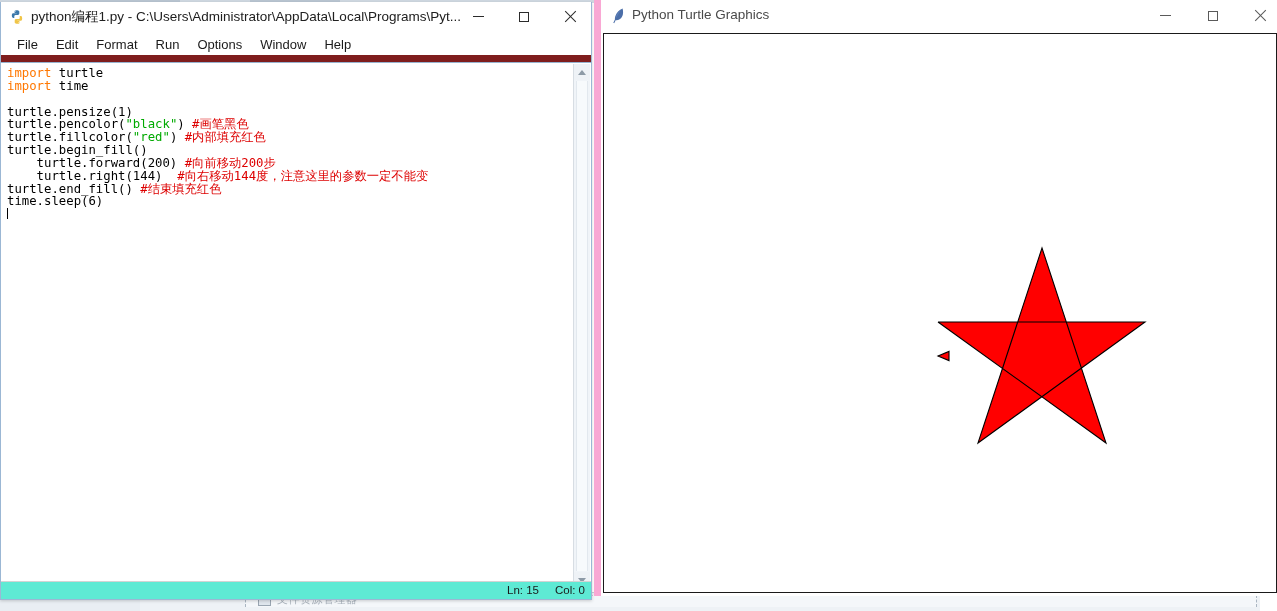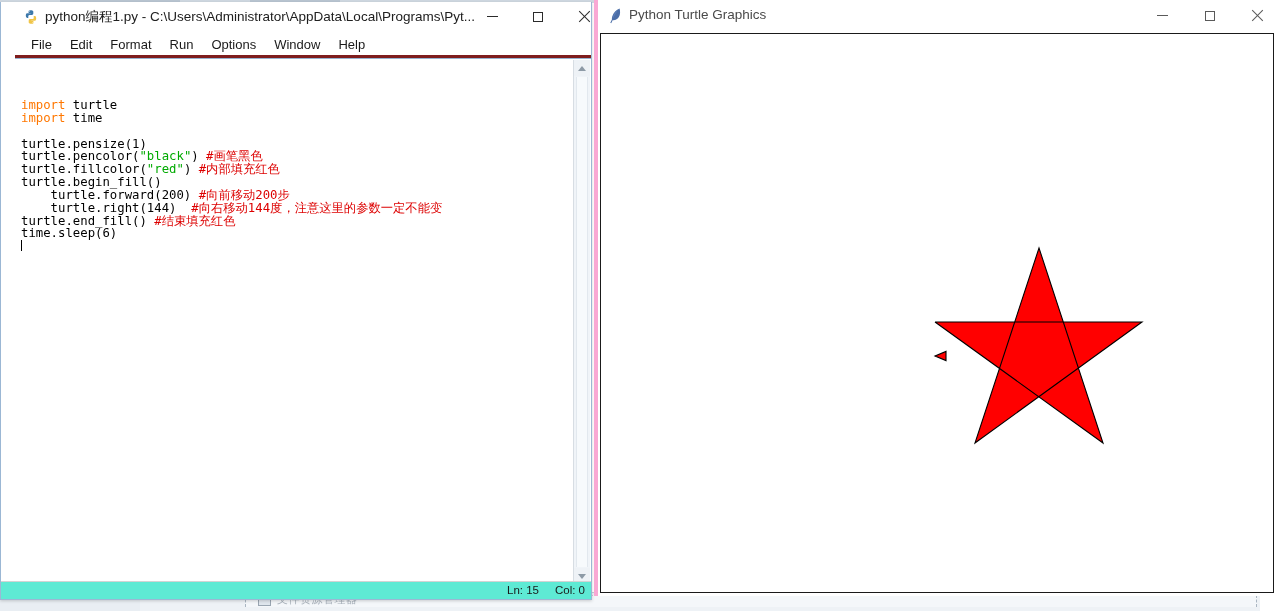--- a/index.html
+++ b/index.html
@@ -100,21 +100,20 @@
   .idle-window {
     position: absolute;
     left: 0; top: 2px;
     width: 592px;
     height: 598px;
     background: #ffffff;
     border: 1px solid #9bb7d4;
     border-top: none;
     box-sizing: border-box;
     box-shadow: 0 1px 3px rgba(0,0,0,0.18);
-    padding-left: 14px;
   }
   .idle-titlebar {
     position: relative;
     height: 30px;
     background: #ffffff;
     border-bottom: 1px solid #ffffff;
     display: flex;
     align-items: center;
   }
   .idle-title-icon {
@@ -159,21 +158,21 @@
   .glyph-close::before { transform: rotate(45deg); }
   .glyph-close::after { transform: rotate(-45deg); }
 
   .idle-menubar {
     position: relative;
     height: 22px;
     background: #ffffff;
     display: flex;
     align-items: center;
     padding-left: 7px;
-    border-bottom: 3px solid #7f1d1d;
+    border-bottom: 7px solid #7f1d1d;
   }
   .menu-item {
     font-size: 13px;
     color: #1a1a1a;
     padding: 2px 9px;
     cursor: default;
     white-space: nowrap;
   }
 
   .idle-body {
@@ -184,21 +183,20 @@
     box-sizing: border-box;
   }
   .code-area {
     position: absolute;
     left: 1px; top: 1px;
     right: 19px; bottom: 0;
     background: #ffffff;
     overflow: hidden;
     padding: 3px 0 0 5px;
     box-sizing: border-box;
-    margin-top: 36px;
   }
   .code-line {
     font-family: "DejaVu Sans Mono", "Liberation Mono", monospace;
     font-size: 12.3px;
     line-height: 12.85px;
     white-space: pre;
     color: #000000;
     height: 12.85px;
   }
   .tok-kw   { color: #ff7700; }
@@ -270,21 +268,21 @@
     color: #1a1a1a;
   }
 
   
   .turtle-window {
     position: absolute;
     left: 594px; top: 0;
     width: 683px;
     height: 596px;
     background: #ffffff;
-    border-left: 4px solid #f9a8d4;
+    border-left: 7px solid #f9a8d4;
     box-sizing: border-box;
   }
   .turtle-titlebar {
     position: relative;
     height: 31px;
     background: #ffffff;
   }
   .turtle-title-icon {
     position: absolute;
     left: 10px; top: 7px;

